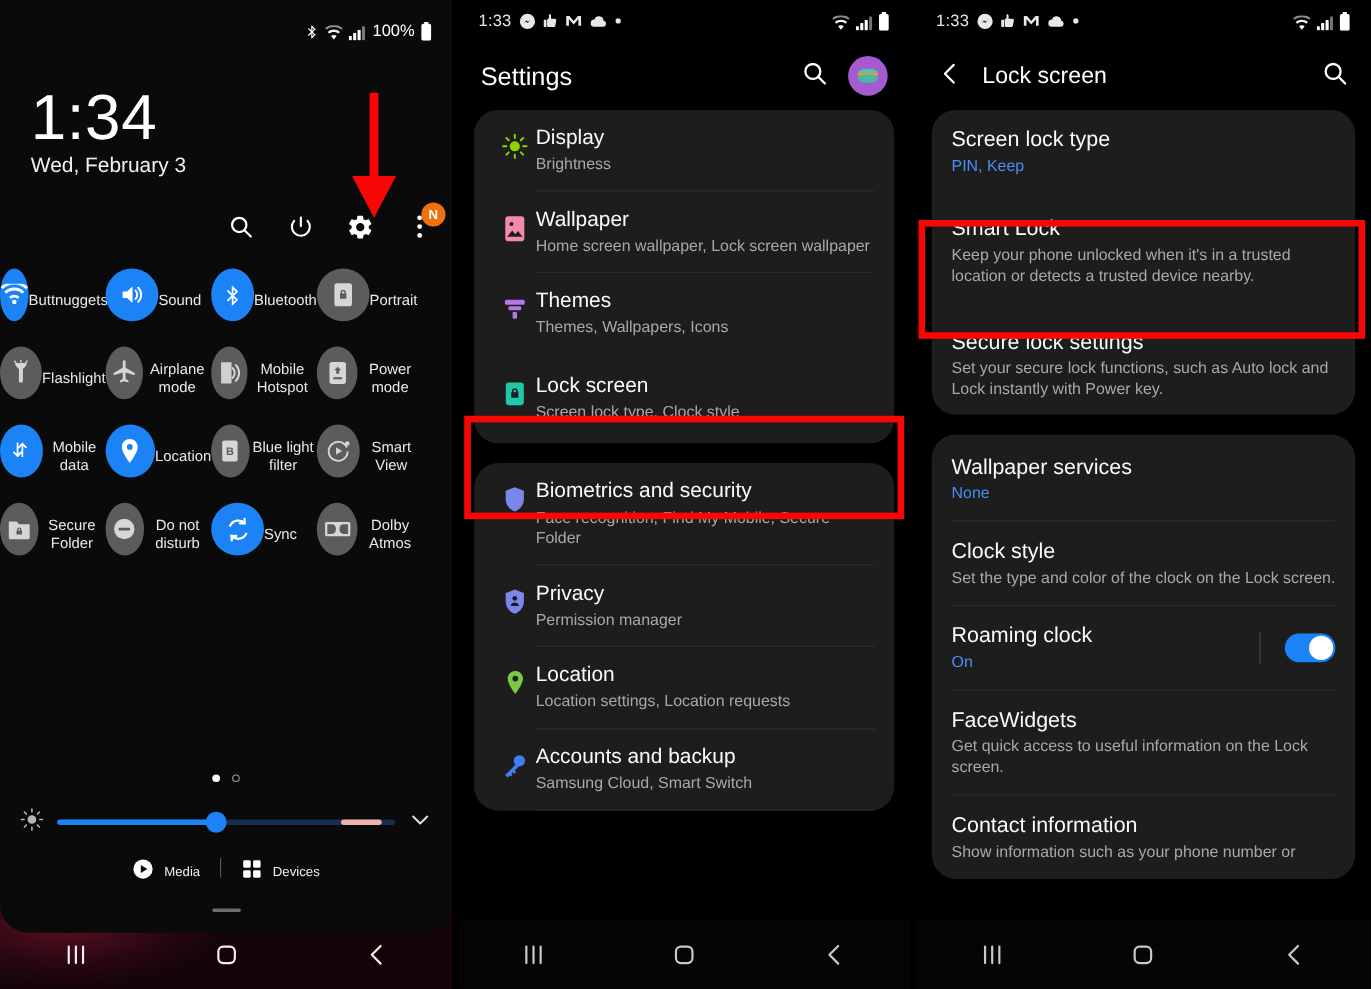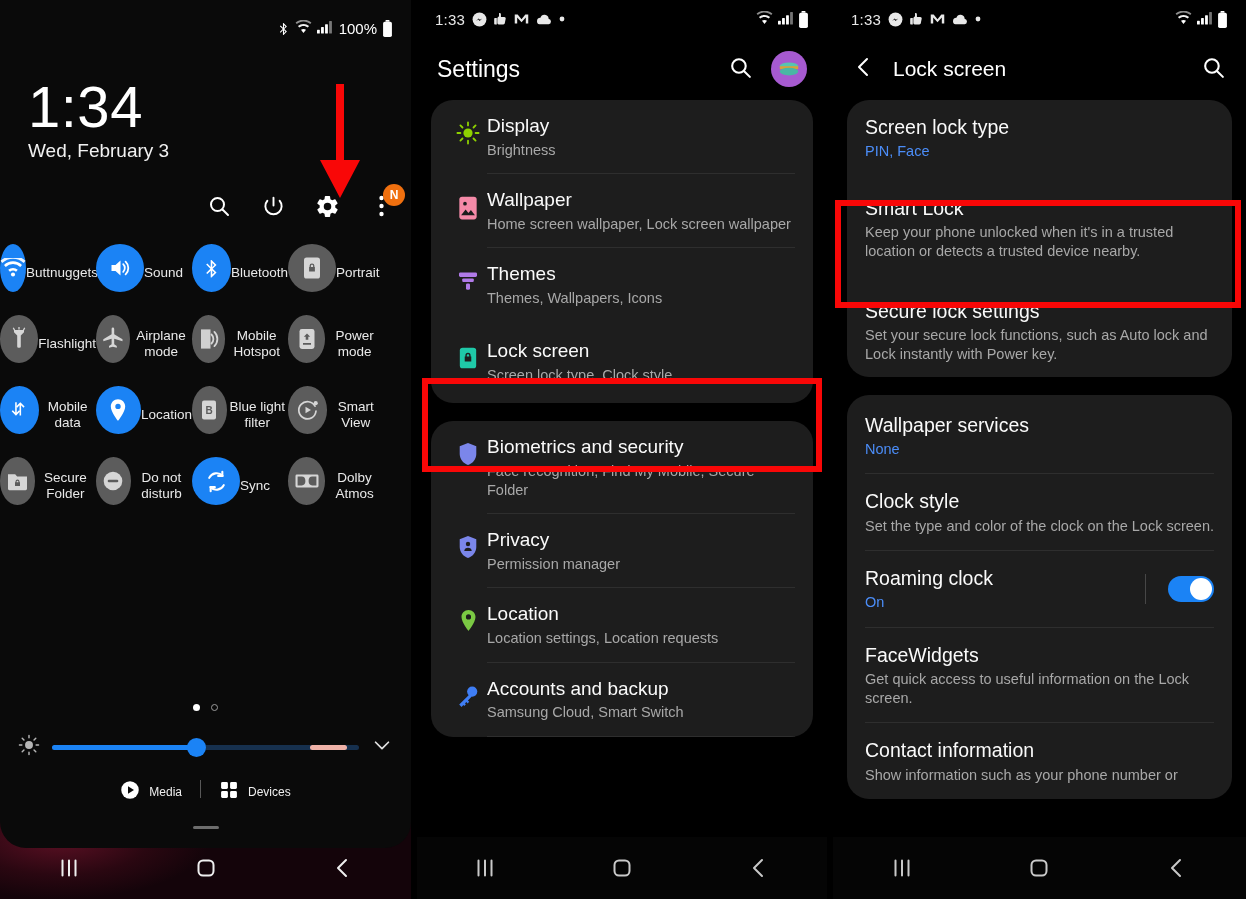--- a/index.html
+++ b/index.html
@@ -15,21 +15,21 @@
   .gap { width: 6px; background: #000; height: 899px; }
   .p2 { width: 410px; }
   .p3 { width: 413px; }
 
   
   .statusbar {
     height: 38px; display: flex; align-items: center;
     padding: 0 18px; color: #e8e8e8; font-size: 15px; position: relative; z-index: 5;
   }
   .sb-left { display: flex; align-items: center; gap: 7px; }
-  .sb-right { margin-left: auto; display: flex; align-items: flex-start; gap: 5px; }
+  .sb-right { margin-left: auto; display: flex; align-items: flex-end; gap: 5px; }
   .sb-time { font-size: 15px; letter-spacing: .2px; }
   .sb-icon { display: inline-flex; align-items: center; }
 
   
   .qs-wrap {
     position: absolute; left: 0; top: 0; width: 411px; height: 848px;
     background: #0a0a0a; border-bottom-left-radius: 26px; border-bottom-right-radius: 26px;
     z-index: 3;
   }
   .wallpaper {
@@ -693,21 +693,21 @@
             <circle cx="10.5" cy="10.5" r="6.5"></circle>
             <line x1="15.5" y1="15.5" x2="21" y2="21" stroke-linecap="round"></line>
           </svg>
       </span>
     </div>
 
     <div class="card">
       <div class="row p3row">
         <div class="txt">
           <div class="t1">Screen lock type</div>
-          <div class="t2 blue">PIN, Face</div>
+          <div class="t2 blue">PIN, Keep</div>
         </div>
       </div>
       <div class="row p3row" style="padding-top:20px;padding-bottom:22px;">
         <div class="txt">
           <div class="t1">Smart Lock</div>
           <div class="t2">Keep your phone unlocked when it's in a trusted location or detects a trusted device nearby.</div>
         </div>
       </div>
       <div class="row p3row" style="padding-bottom:12px;">
         <div class="txt">

